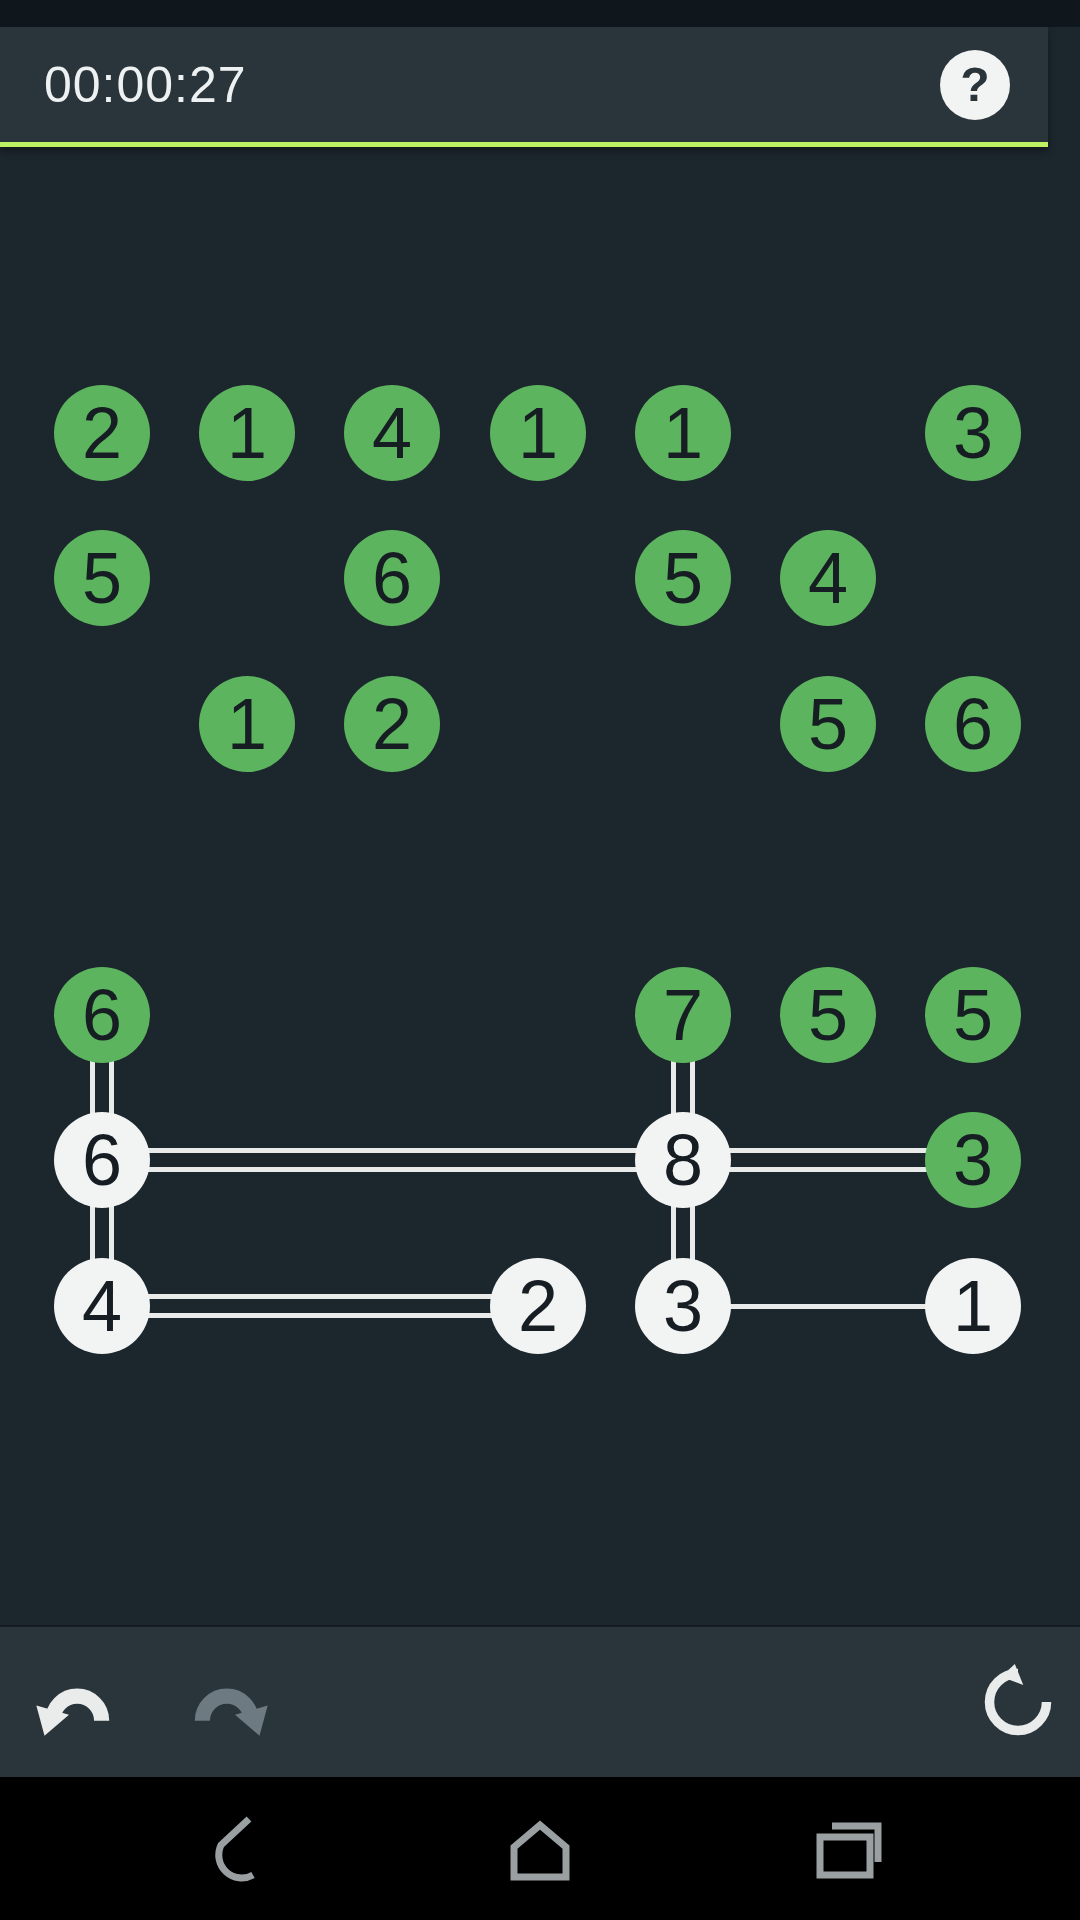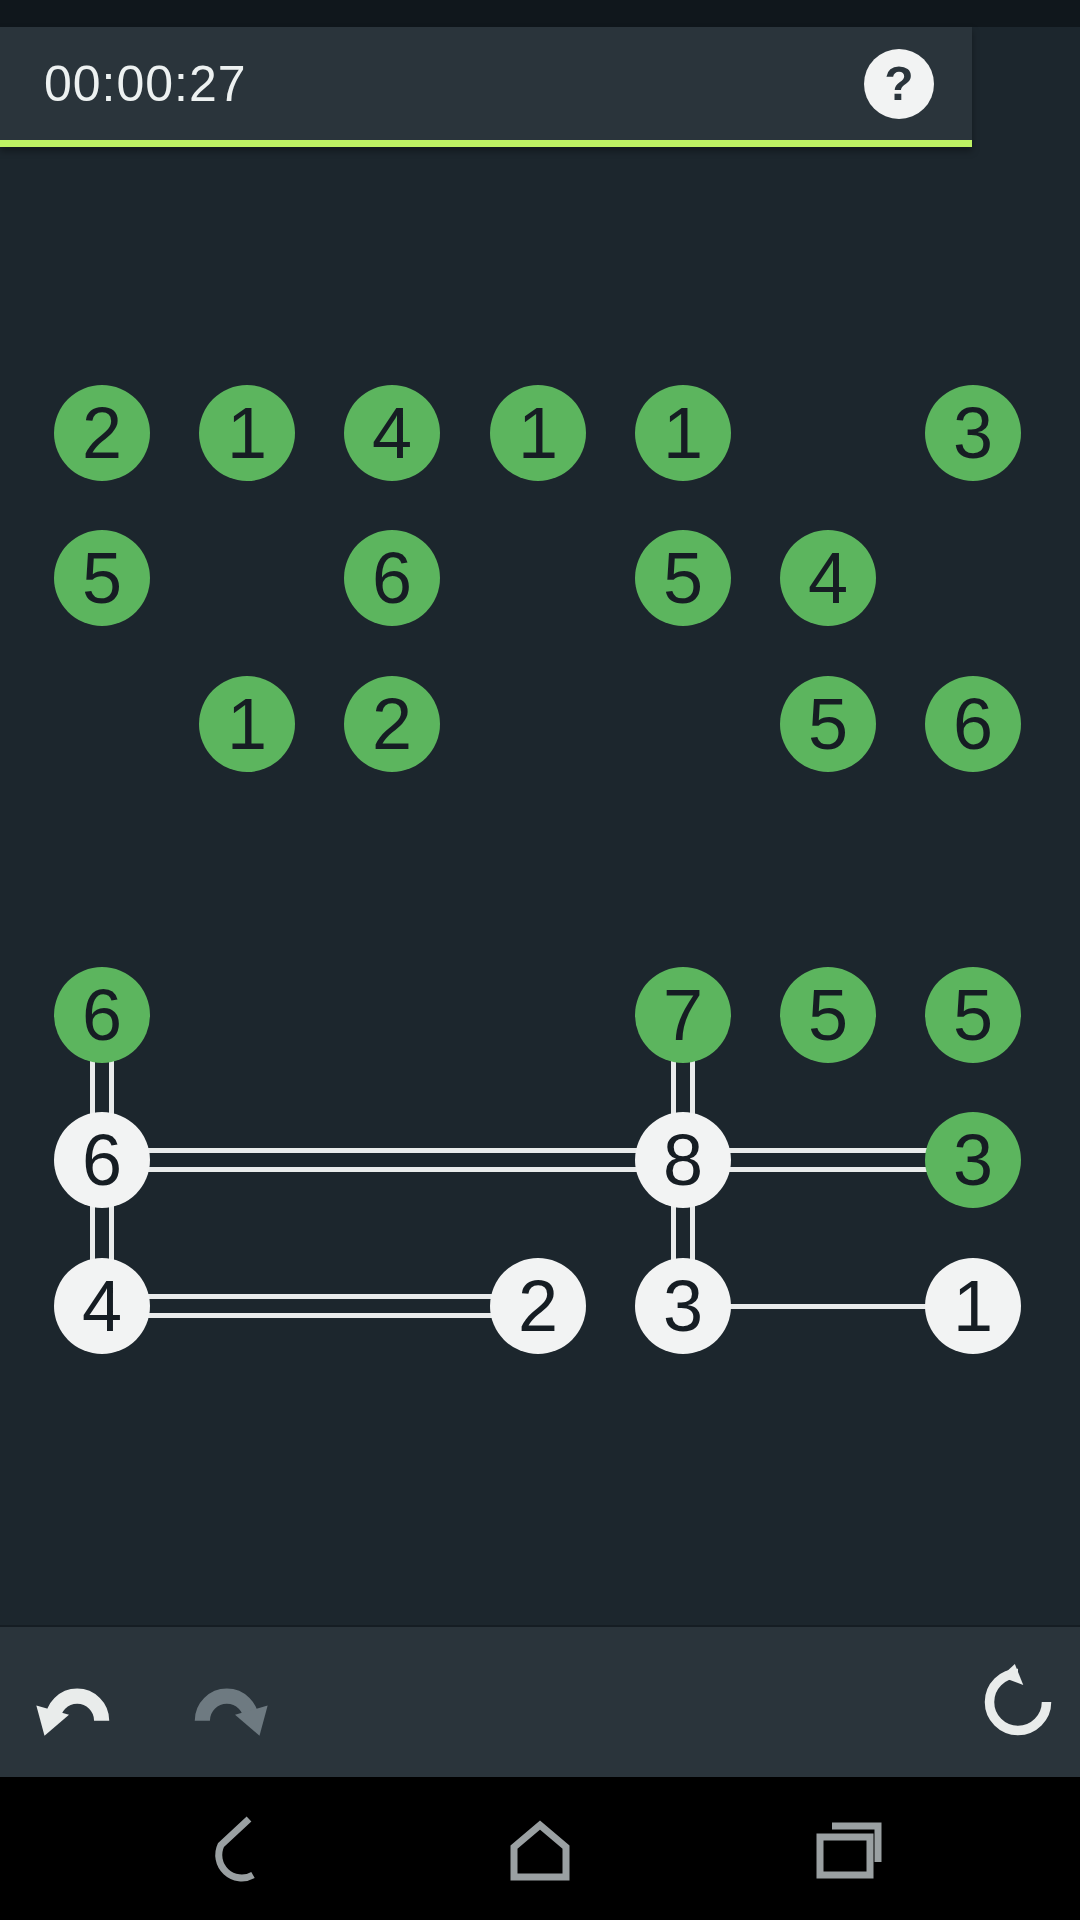--- a/index.html
+++ b/index.html
@@ -5,25 +5,25 @@
   html,body{margin:0;padding:0;background:#000;}
   #screen{
     position:relative;width:1080px;height:1920px;overflow:hidden;
     background:var(--background,#1c262d);
     font-family:"Liberation Sans","DejaVu Sans",sans-serif;
     -webkit-font-smoothing:antialiased;
   }
   
   .status-bar{position:absolute;left:0;top:0;width:1080px;height:27px;background:var(--status-background,#10171c);z-index:6;}
   .top-bar{
-    position:absolute;left:0;top:27px;width:972px;height:120px;
+    position:absolute;left:0;top:27px;width:1048px;height:120px;
     background:var(--bar-background,#2a343b);z-index:6;
     display:flex;align-items:center;justify-content:space-between;
     box-sizing:border-box;padding:0 38px 0 44px;
-    border-bottom:7px solid #bef264;
+    border-bottom:5px solid #bef264;
     box-shadow:0 4px 7px rgba(0,0,0,0.35);
   }
   .timer{font-size:50px;color:var(--timer-text,#edf1f1);letter-spacing:1px;}
   .help-btn{
     width:70px;height:70px;border-radius:50%;border:none;cursor:pointer;
     background:var(--white-node,#f2f3f3);
     display:flex;align-items:center;justify-content:center;padding:0;
   }
   .help-btn span{font-size:48px;font-weight:bold;color:#2a343b;line-height:1;font-family:"Liberation Sans",sans-serif;}
   

